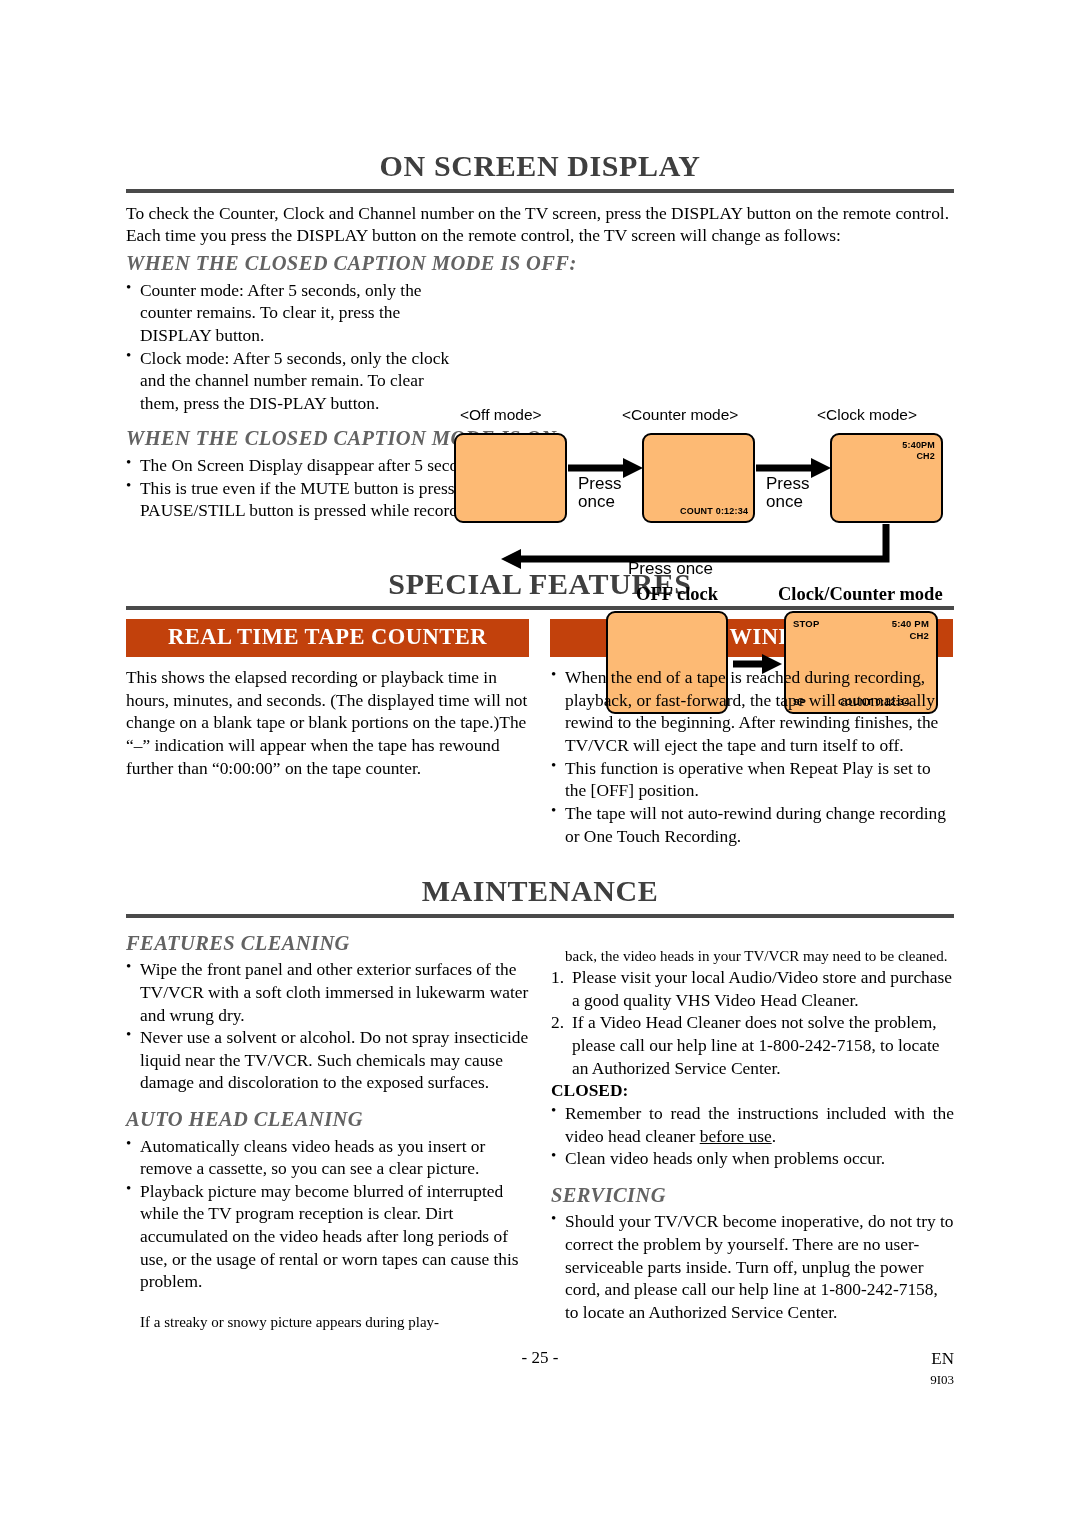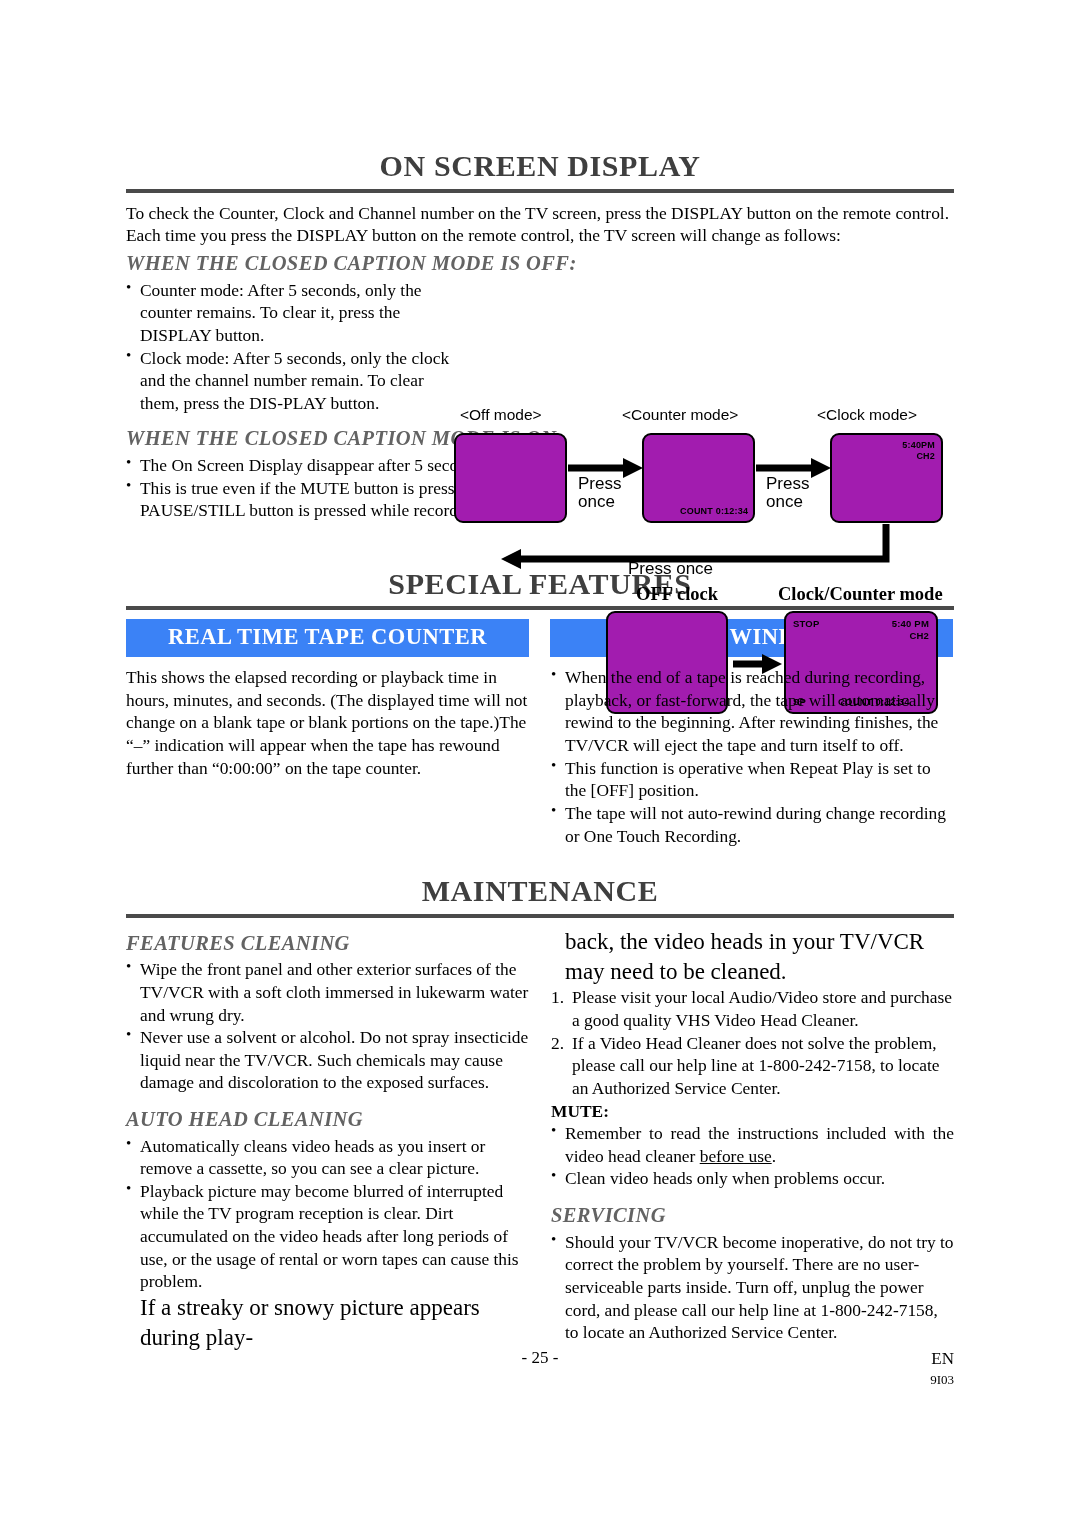--- a/index.html
+++ b/index.html
@@ -106,39 +106,40 @@
     counter-increment: nl;
   }
   ol.numlist > li::before {
     content: counter(nl) ".";
     position: absolute;
     left: 0;
     top: 0;
   }
 
   .plain-line {
-    font-size: 23px;
+    font-size: 15px;
     line-height: 1.30;
     padding-left: 14px;
+    margin-top: 20px;
   }
 
   
   .cols {
     display: flex;
     gap: 21px;
     justify-content: space-between;
   }
   .col {
     width: 403px;
     flex: 0 0 403px;
   }
 
   
   .banner {
-    background: #3b82f6;
+    background: #c2410c;
     color: #ffffff;
     text-align: center;
     font-family: "Liberation Serif", serif;
     font-weight: bold;
     font-size: 22.5px;
     letter-spacing: 0.5px;
     padding: 6px 0 7px 0;
     line-height: 1.1;
   }
   .banner-row {
@@ -175,21 +176,21 @@
     position: absolute;
     font-family: "Liberation Sans", sans-serif;
     font-size: 15.5px;
     color: #000;
     white-space: nowrap;
   }
   .tvscreen {
     position: absolute;
     border: 2.2px solid #000;
     border-radius: 9px;
-    background: #a21caf;
+    background: #fdba74;
     box-sizing: border-box;
   }
   .osdtext {
     position: absolute;
     font-family: "Liberation Sans", sans-serif;
     font-size: 9px;
     font-weight: bold;
     color: #000;
     white-space: nowrap;
     letter-spacing: 0.2px;
@@ -403,21 +404,21 @@
         </div>
 
         <div class="col">
           <div class="plain-line" style="padding-left:14px;">back, the video heads in your TV/VCR may need to be cleaned.</div>
 
           <ol class="numlist">
             <li>Please visit your local Audio/Video store and purchase a good quality VHS Video Head Cleaner.</li>
             <li>If a Video Head Cleaner does not solve the problem, please call our help line at 1-800-242-7158, to locate an Authorized Service Center.</li>
           </ol>
 
-          <div class="bold-label">MUTE:</div>
+          <div class="bold-label">CLOSED:</div>
 
           <ul class="bullets">
             <li style="text-align:justify;"><span>Remember to read the instructions included with the video head cleaner </span><span class="underline">before use</span><span>.</span></li>
             <li>Clean video heads only when problems occur.</li>
           </ul>
 
           <div class="italic-head" style="margin-top:13px;">SERVICING</div>
           <ul class="bullets">
             <li>Should your TV/VCR become inoperative, do not try to correct the problem by yourself. There are no user-serviceable parts inside. Turn off, unplug the power cord, and please call our help line at 1-800-242-7158, to locate an Authorized Service Center.</li>
           </ul>

